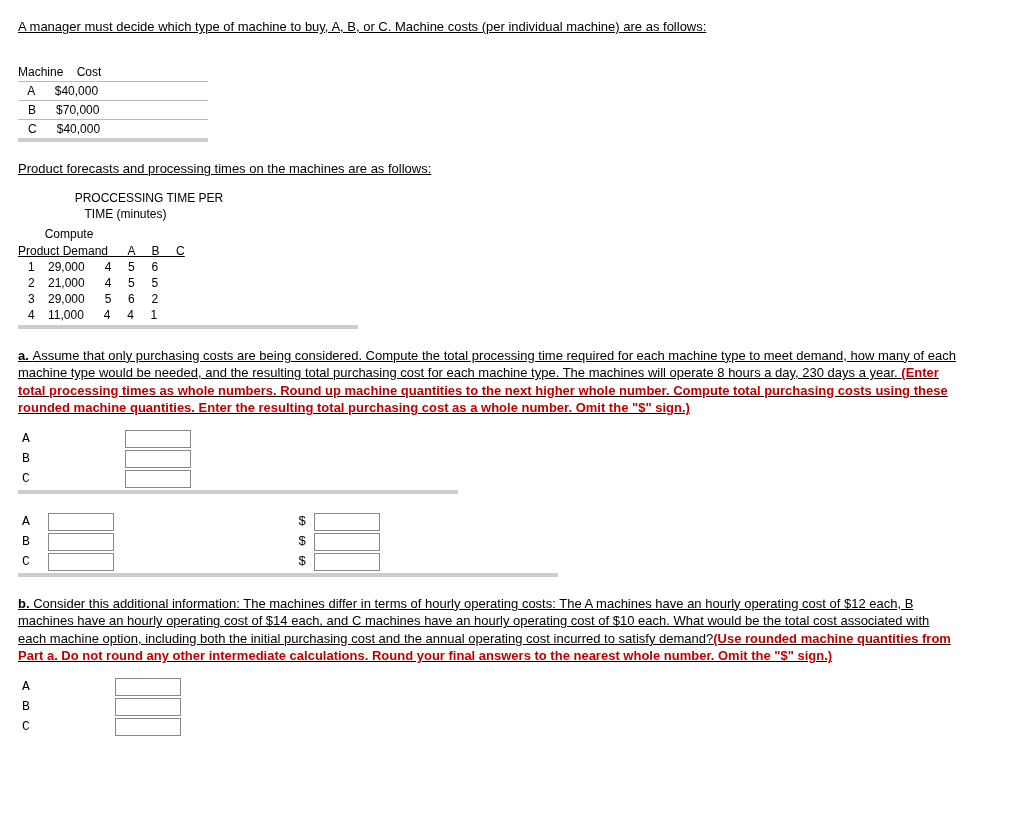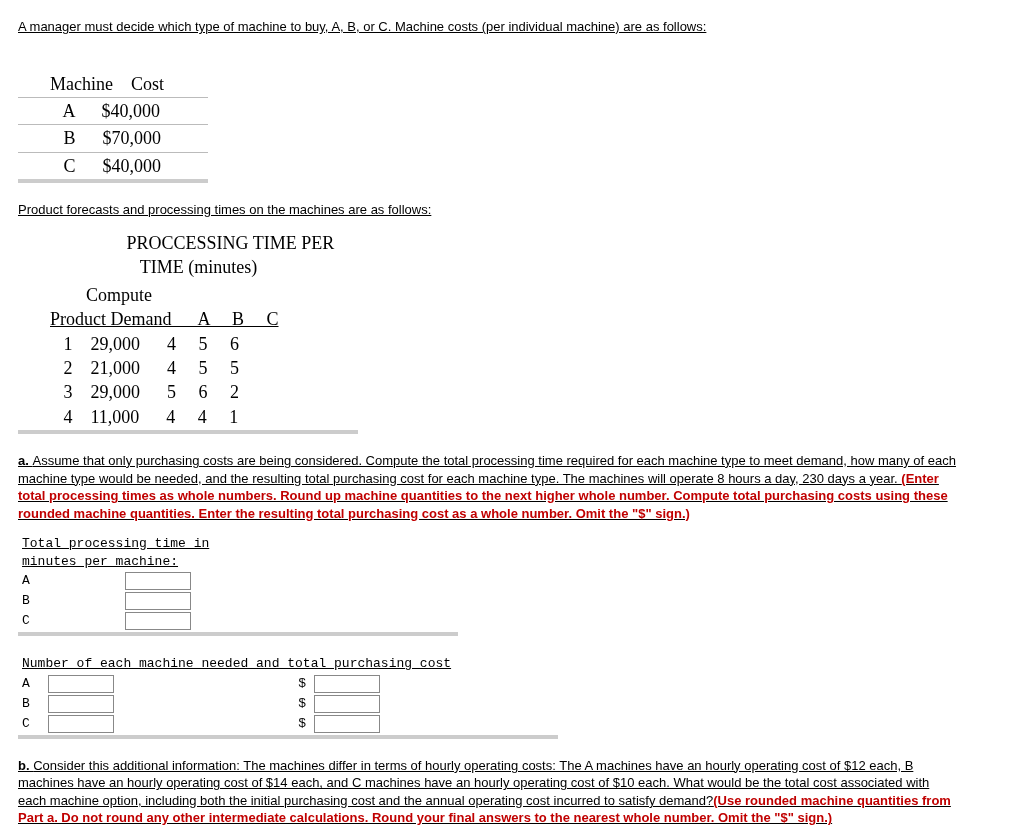--- a/index.html
+++ b/index.html
@@ -3,24 +3,23 @@
 <meta charset="utf-8">
 <style>
   body {
     font-family: Arial, Helvetica, sans-serif;
     font-size: 13px;
     color: #000;
     margin: 18px;
     line-height: 1.35;
   }
   .mono {
-    font-family: Liberation Serif, serif;
-    font-size: 18px;
+    font-family: Liberation Sans, sans-serif;
+    font-size: 12px;
     white-space: pre;
-    margin-left: 32px;
   }
   .underline { text-decoration: underline; }
   .red { color: #c00000; font-weight: bold; }
   .bold { font-weight: bold; }
   hr.thin {
     border: none;
     border-top: 1px solid #bbb;
     margin: 1px 0;
     width: 190px;
   }
@@ -104,44 +103,38 @@
    3    29,000      5     6     2
    4    11,000      4     4     1</div>
 <hr class="gray4b">
 
 <div class="section">
   <span class="bold">a. </span><span>Assume that only purchasing costs are being considered. Compute the total processing time required for each machine type to meet demand, how many of each machine type would be needed, and the resulting total purchasing cost for each machine type. The machines will operate 8 hours a day, 230 days a year. </span><span class="red">(Enter total processing times as whole numbers. Round up machine quantities to the next higher whole number. Compute total purchasing costs using these rounded machine quantities. Enter the resulting total purchasing cost as a whole number. Omit the "$" sign.)</span>
 </div>
 
 <table class="worksheet">
   <tbody>
-      <tr>
-        <td colspan="2"><span class="underline">Total processing time in minutes per machine:</span></td>
-      </tr>
   <tr>
         <td style="width:18px;">A</td>
         <td style="width:220px;text-align:center;"><input class="box" style=""></td>
       </tr>
   <tr>
         <td>B</td>
         <td style="text-align:center;"><input class="box" style=""></td>
       </tr>
   <tr>
         <td>C</td>
         <td style="text-align:center;"><input class="box" style=""></td>
       </tr>
 </tbody>
   </table>
 <hr class="gray4c">
 
 <table class="worksheet">
   <tbody>
-      <tr>
-        <td colspan="4"><span class="underline">Number of each machine needed and total purchasing cost</span></td>
-      </tr>
   <tr>
     <td style="width:18px;">A</td>
     <td style="width:120px;text-align:left;"><input class="box" style=""></td>
     <td style="width:130px;text-align:right;">$</td>
     <td><input class="box" style=""></td>
   </tr>
   <tr>
     <td>B</td>
     <td style="text-align:left;"><input class="box" style=""></td>
     <td style="text-align:right;">$</td>

